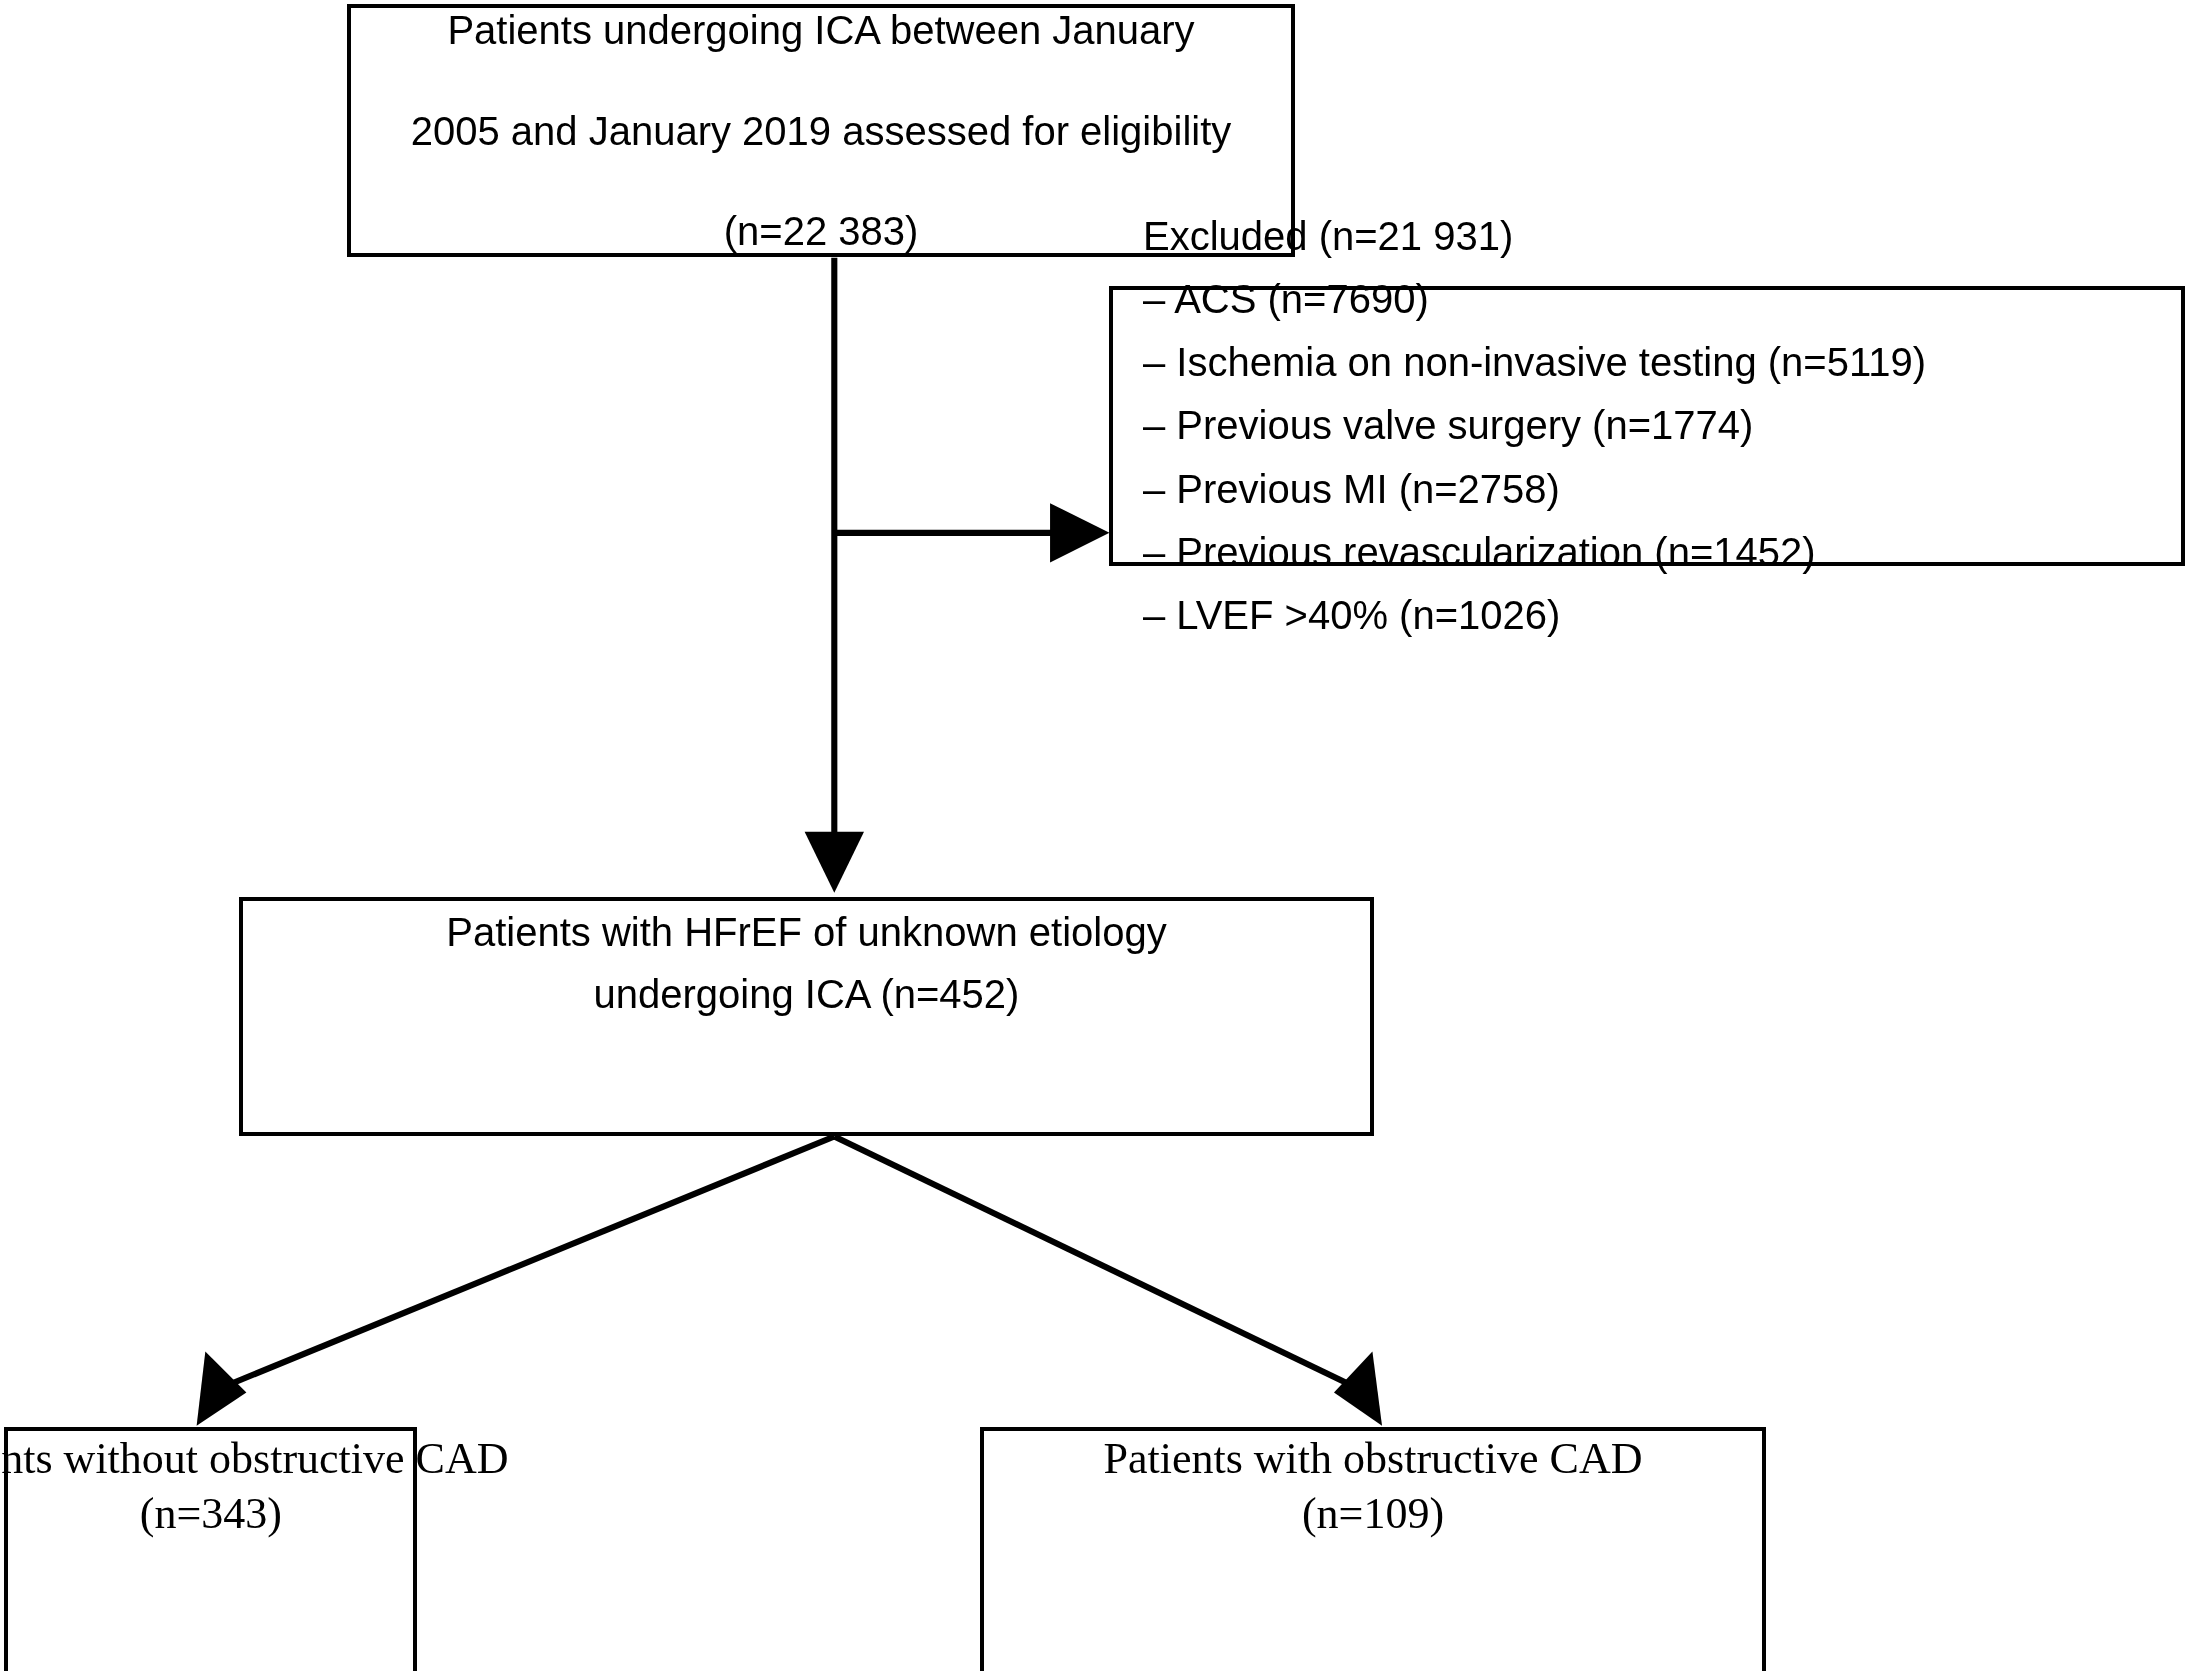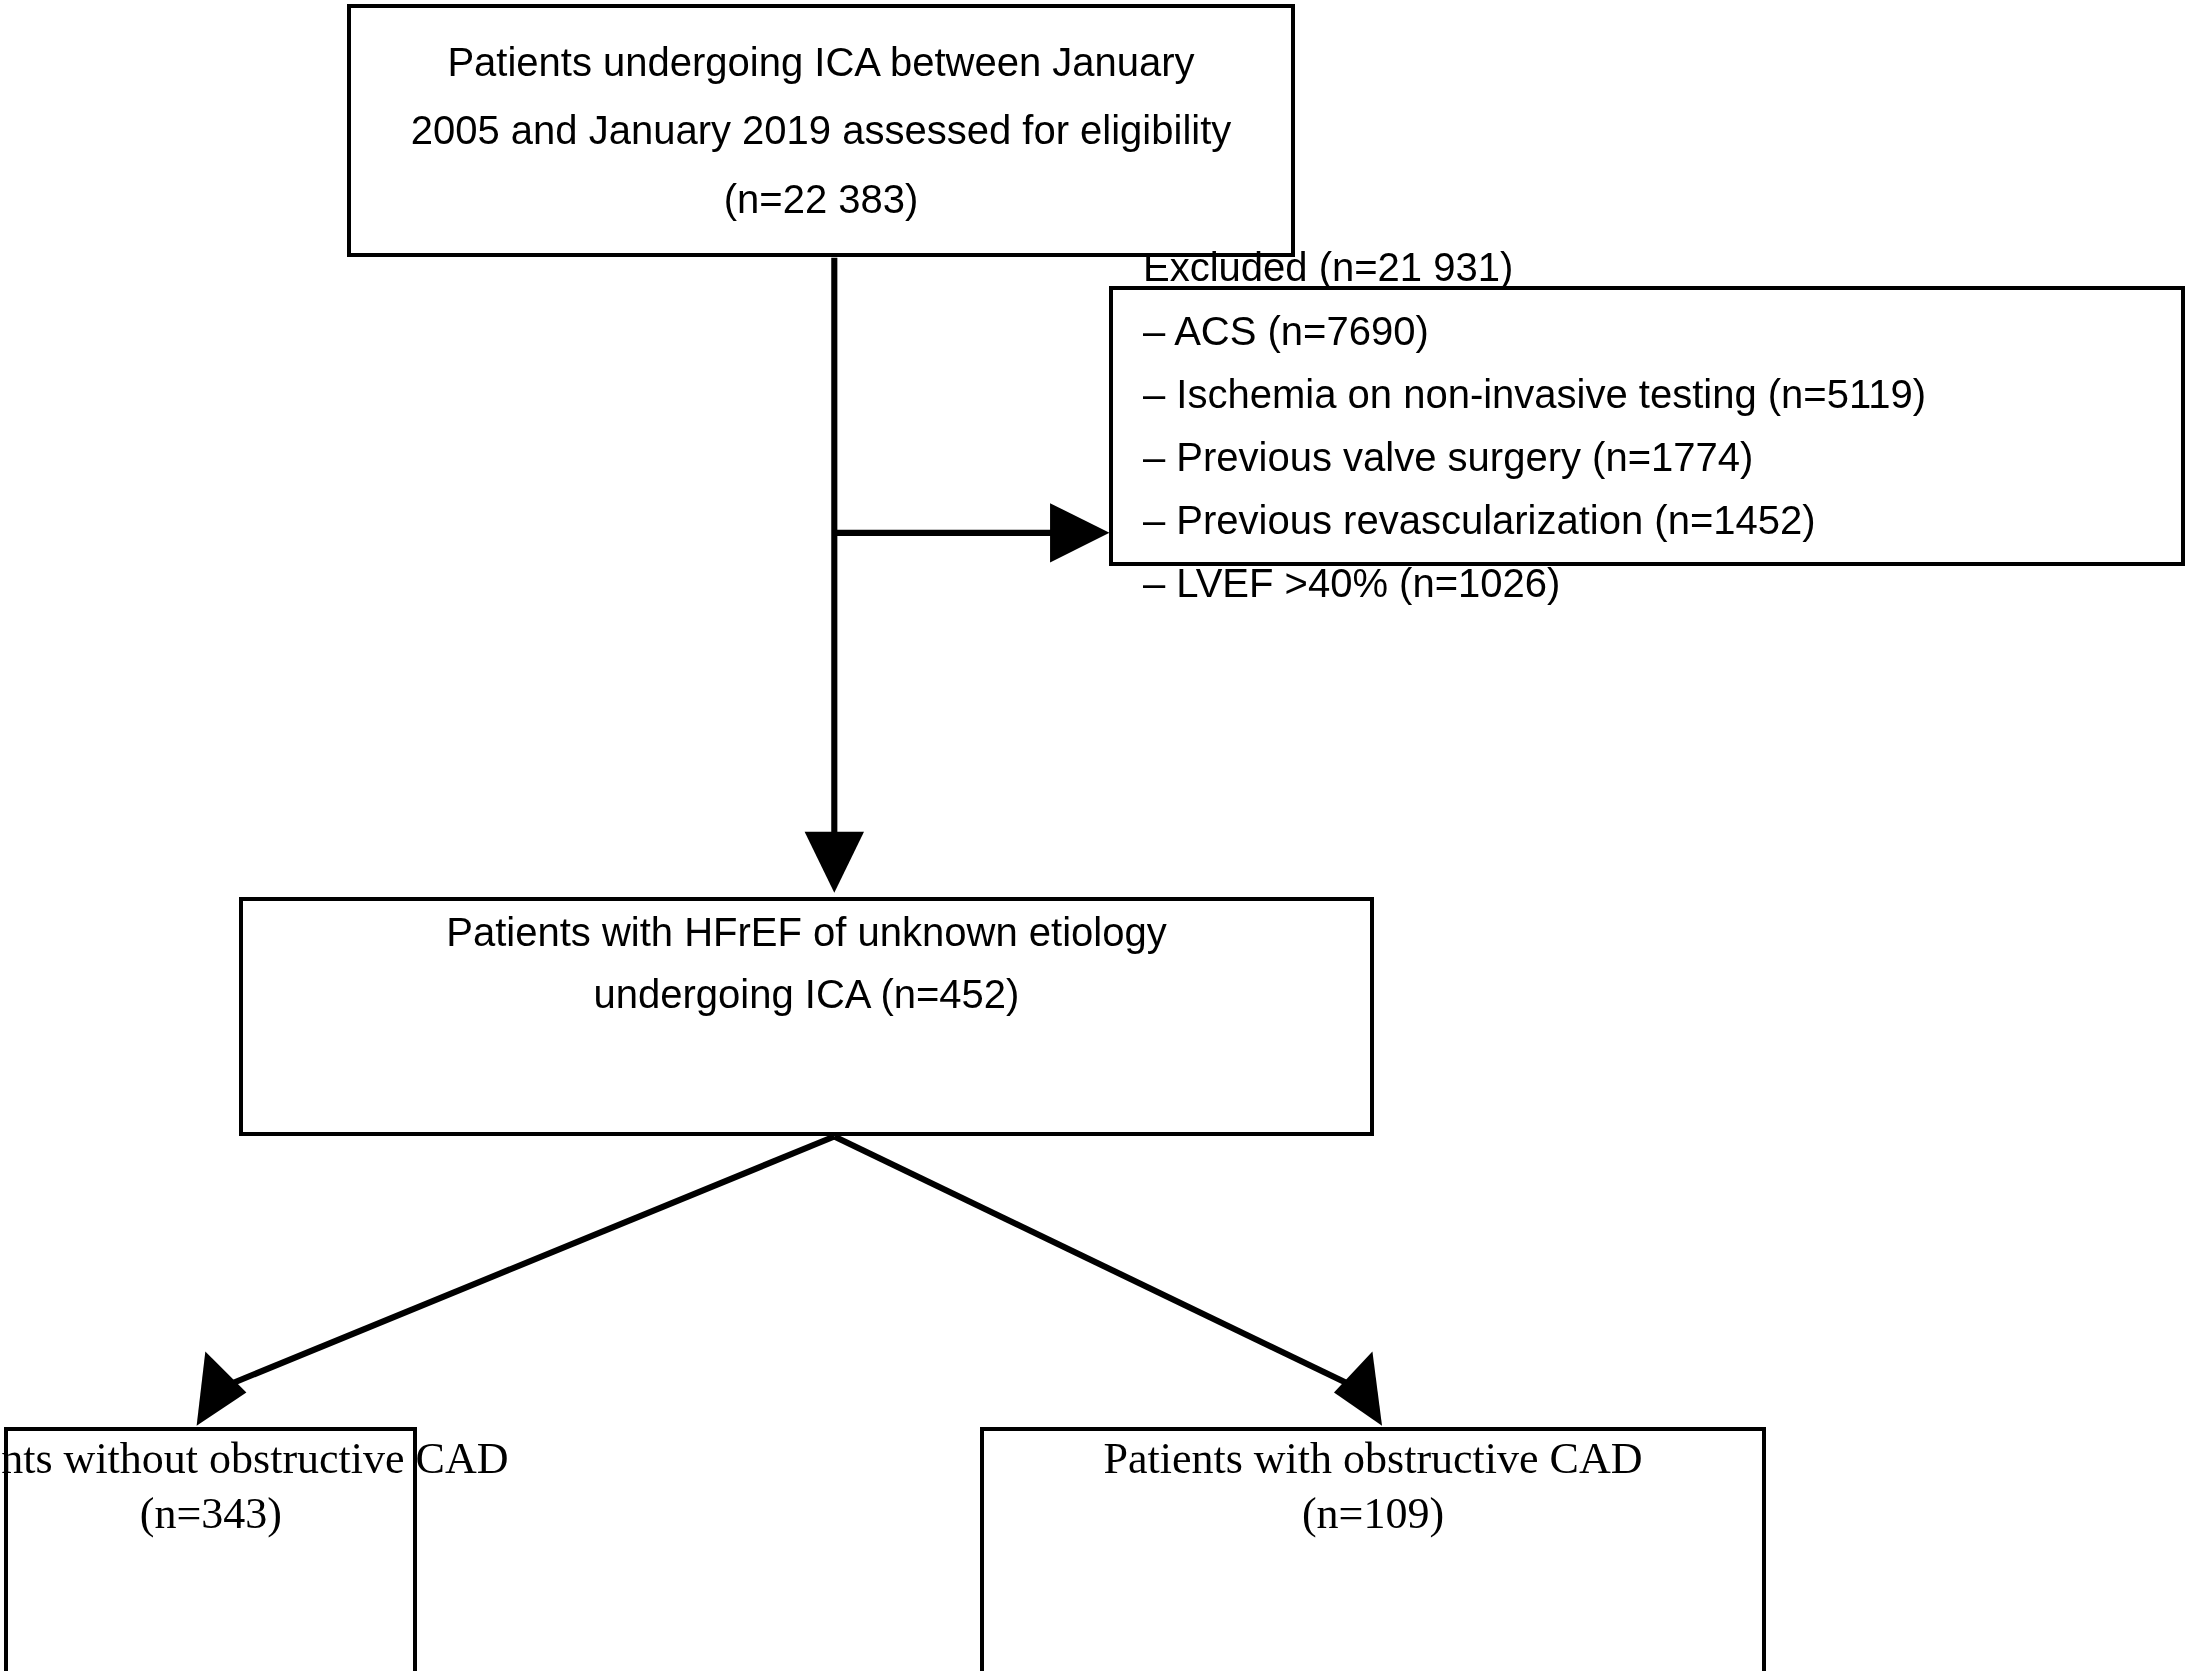--- a/index.html
+++ b/index.html
@@ -51,20 +51,21 @@
     text-align: center;
     white-space: nowrap;
   }
 
   
   #box-screened {
     left: 347px;  top: 4.4px;
     width: 948px; height: 253px;
     justify-content: center;
     align-items: center;
+    gap: 32px;
   }
   #box-screened .node-text { line-height: 1.72; }
 
   #box-excluded {
     left: 1109px; top: 286px;
     width: 1076px; height: 280px;
     justify-content: center;
     padding-left: 30px;
   }
   #box-excluded .node-text { line-height: 1.58; }
@@ -112,20 +113,21 @@
     <div class="node-text center">Patients undergoing ICA between January</div>
     <div class="node-text center">2005 and January 2019 assessed for eligibility</div>
     <div class="node-text center">(n=22 383)</div>
   </div>
 
   <div class="node-box" id="box-excluded">
     <div class="node-text left">Excluded (n=21 931)</div>
     <div class="node-text left">– ACS (n=7690)</div>
     <div class="node-text left">– Ischemia on non-invasive testing (n=5119)</div>
     <div class="node-text left">– Previous valve surgery (n=1774)</div>
+    <div class="node-text left">– Previous MI (n=2758)</div>
     <div class="node-text left">– Previous revascularization (n=1452)</div>
     <div class="node-text left">– LVEF &gt;40% (n=1026)</div>
   </div>
 
   <div class="node-box" id="box-included">
     <div class="node-text center pad-top-sm" style="padding-bottom:0">Patients with HFrEF of unknown etiology</div>
     <div class="node-text center">undergoing ICA (n=452)</div>
   </div>
 
   <div class="node-box" id="box-no-cad">

